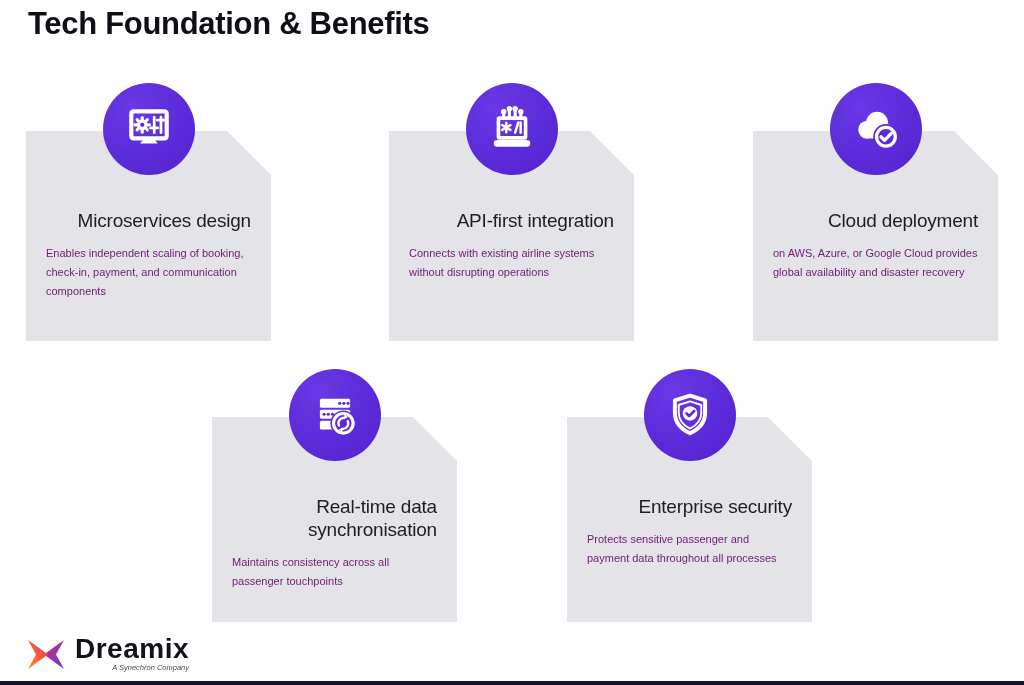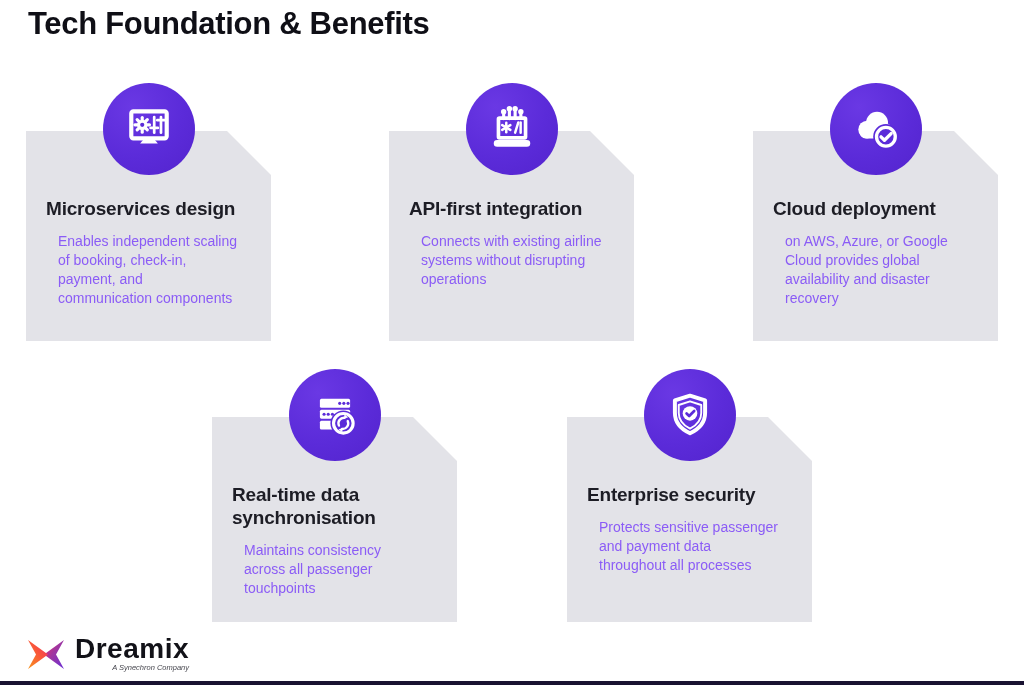--- a/index.html
+++ b/index.html
@@ -22,24 +22,24 @@
   .c4{left:212px;top:417px;height:205px}
   .c5{left:567px;top:417px;height:205px}
   .icon-circle{
     position:absolute;top:-48px;left:50%;margin-left:-46px;
     width:92px;height:92px;border-radius:50%;
     background:radial-gradient(circle at 32% 26%, #6a38e4 0%, #5b2bd9 55%, #5323cd 100%);
     display:flex;align-items:center;justify-content:center;z-index:2;
   }
   .card-content{position:relative;z-index:1;padding:66px 20px 0;box-sizing:border-box;}
   .card-title{
-    margin:0 0 12px 0;font-size:19px;font-weight:700;line-height:23px;
-    letter-spacing:-0.2px;color:#1d1d25;
+    margin:12px 0 12px 0;font-size:19px;font-weight:400;line-height:23px;
+    letter-spacing:-0.2px;color:#1d1d25;text-align:right;
   }
-  .card-desc{margin:12px;font-size:14px;line-height:19px;color:#8b5cf6;}
+  .card-desc{margin:0;font-size:11px;line-height:19px;color:#701a75;}
   .footer-logo{position:absolute;left:26px;top:636px;display:flex;align-items:center;gap:9px;}
   .wordmark-block{display:flex;flex-direction:column;}
   .wordmark{font-size:28px;font-weight:800;line-height:26px;letter-spacing:0.5px;color:#121218;}
   .tagline{font-size:7.5px;font-style:italic;color:#45454d;text-align:right;margin-top:1px;}
   .bottom-bar{position:absolute;left:0;right:0;bottom:0;height:4px;background:#191231;}
 </style>
 </head>
 <body>
 
 <div class="canvas">

